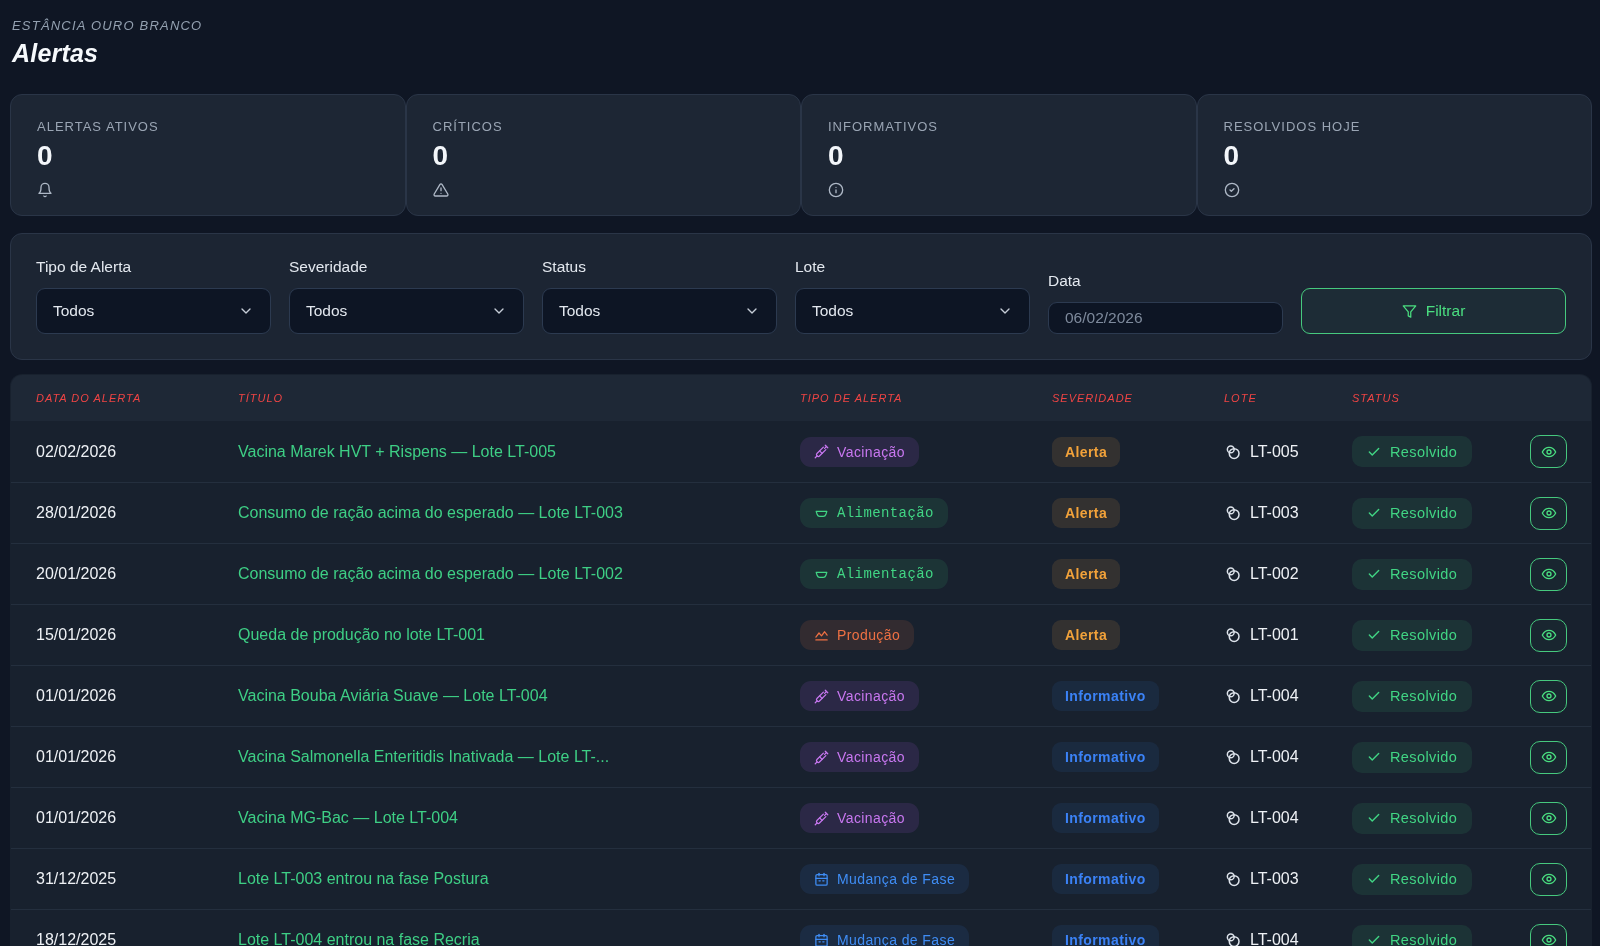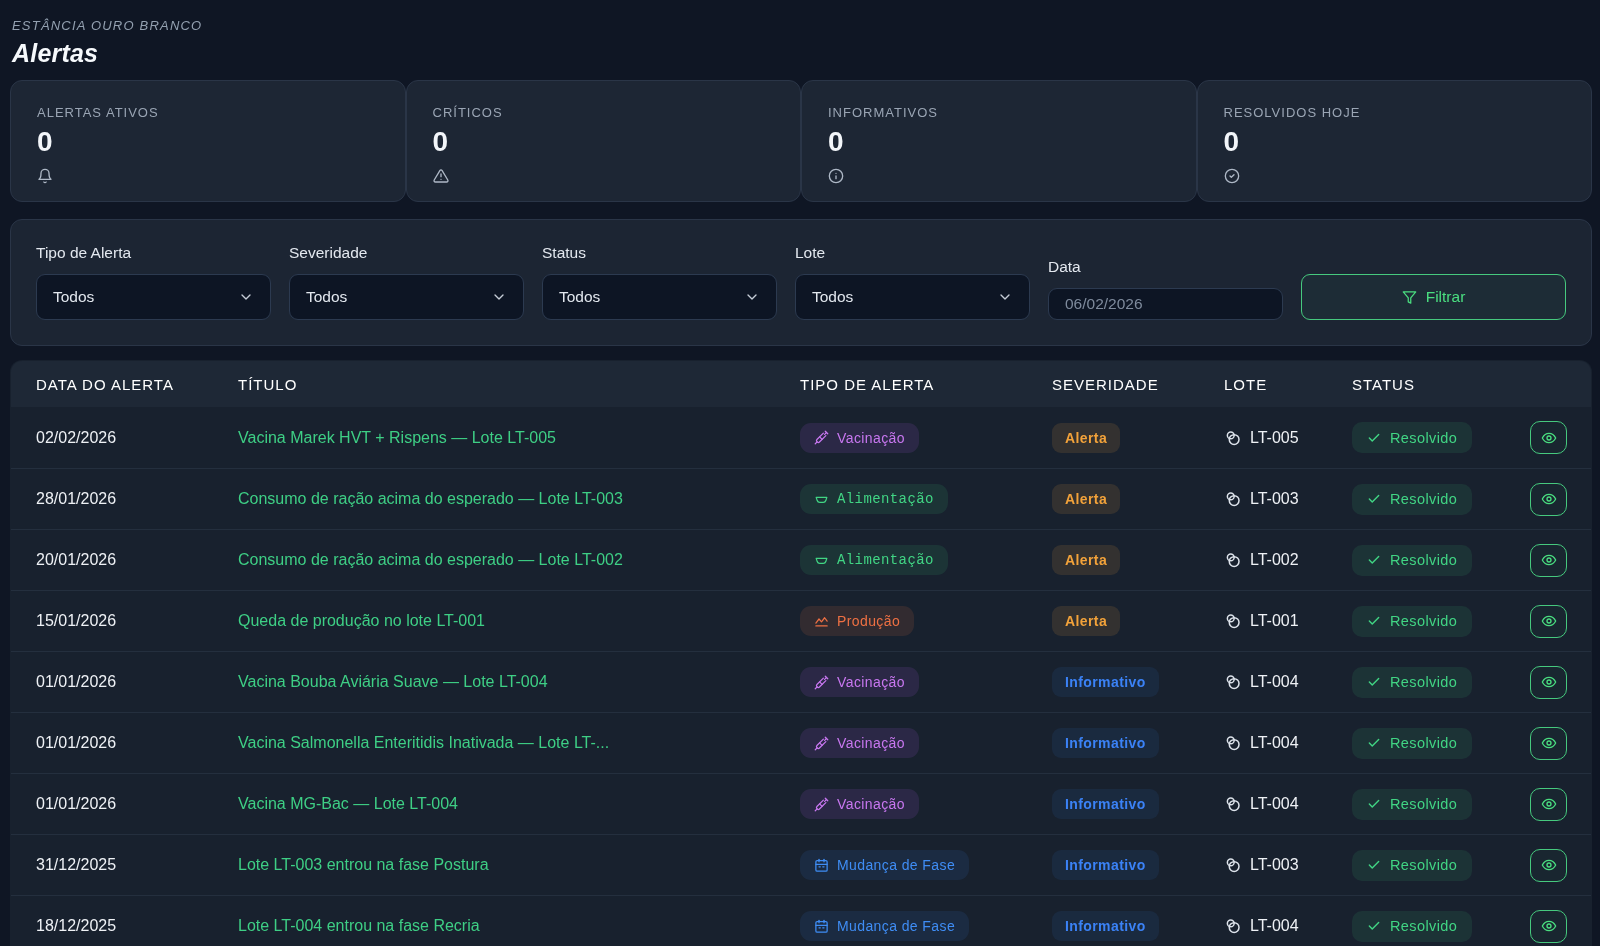--- a/index.html
+++ b/index.html
@@ -15,21 +15,21 @@
   .page-header { padding-left:2px;font-style:italic; }
   .farm-name {
     font-size:13px; color:#93a0b0; letter-spacing:1.2px; font-weight:500;
   }
   .page-title {
     font-size:25px; font-weight:700; color:#f6f9fc; margin-top:6px; letter-spacing:0.2px;
   }
 
   
   .stats-grid {
-    margin-top:12px;
+    margin-top:26px;
     display:grid; grid-template-columns:repeat(4,1fr); 
   }
   .stat-card {
     background:#1d2634; border:1px solid #2a3547; border-radius:12px;
     padding:24px 26px 20px 26px; height:122px;
   }
   .stat-label { font-size:13px; color:#9aa5b4; letter-spacing:1px; font-weight:500; }
   .stat-value { font-size:28px; font-weight:700; color:#f3f6fa; margin-top:8px; line-height:1; }
   .stat-icon { margin-top:12px; color:#aeb8c6; }
   .stat-icon svg { width:16px; height:16px; }
@@ -71,21 +71,21 @@
     overflow:hidden;
   }
   .tgrid {
     display:grid;
     grid-template-columns:202px 562px 252px 172px 128px 178px 1fr;
     align-items:center;
     padding:0 25px;
   }
   .thead { background:#1e2836; height:46px; }
   .th {
-    font-size:15px; color:#ffffff; letter-spacing:1px; font-weight:500;
+    font-size:11px; color:#ef4444; letter-spacing:1px; font-weight:500;font-style:italic;
   }
   .trow { height:61px; border-top:1px solid #242f3e; background:#18212e; }
   .trow:first-of-type { border-top:none; }
   .cell-date { font-size:16px; color:#eef1f5; }
   .cell-title { font-size:16px; color:#3ecf85; cursor:pointer; }
   .cell-lote { display:flex; align-items:center; gap:8px; font-size:16px; color:#eef1f5; }
   .cell-lote svg { width:18px; height:18px; color:#dde3eb; }
 
   .badge {
     display:inline-flex; align-items:center; gap:8px;

